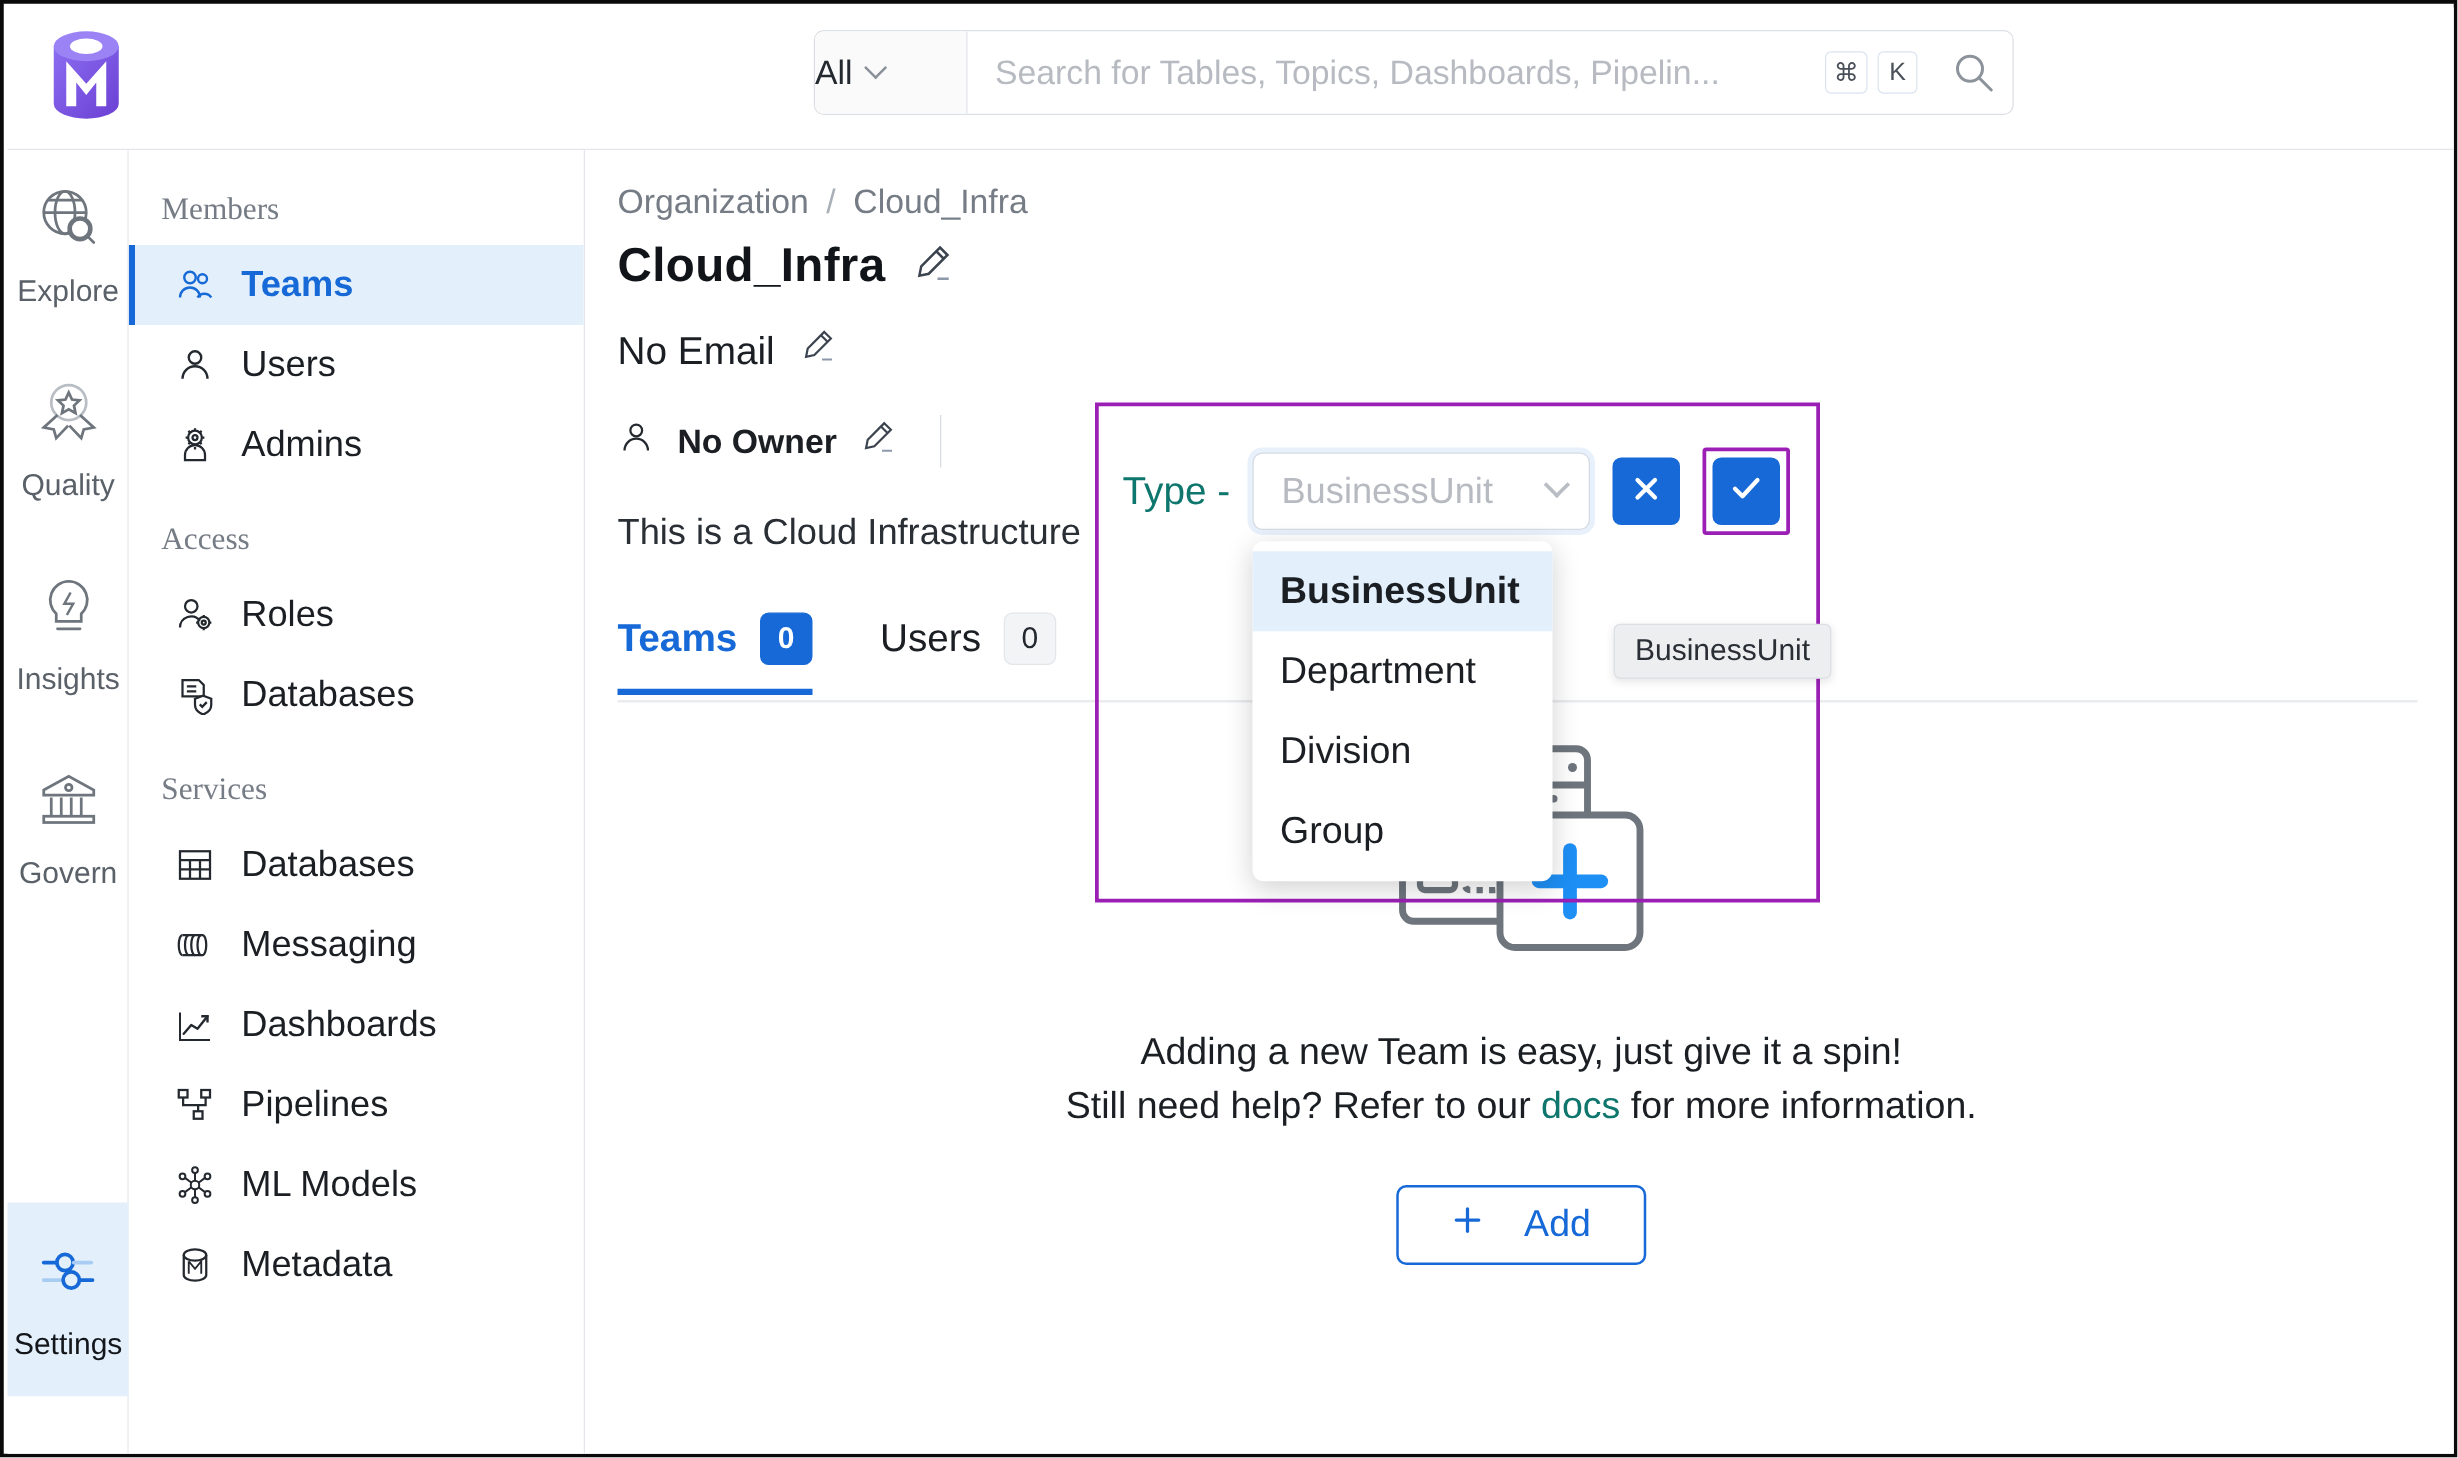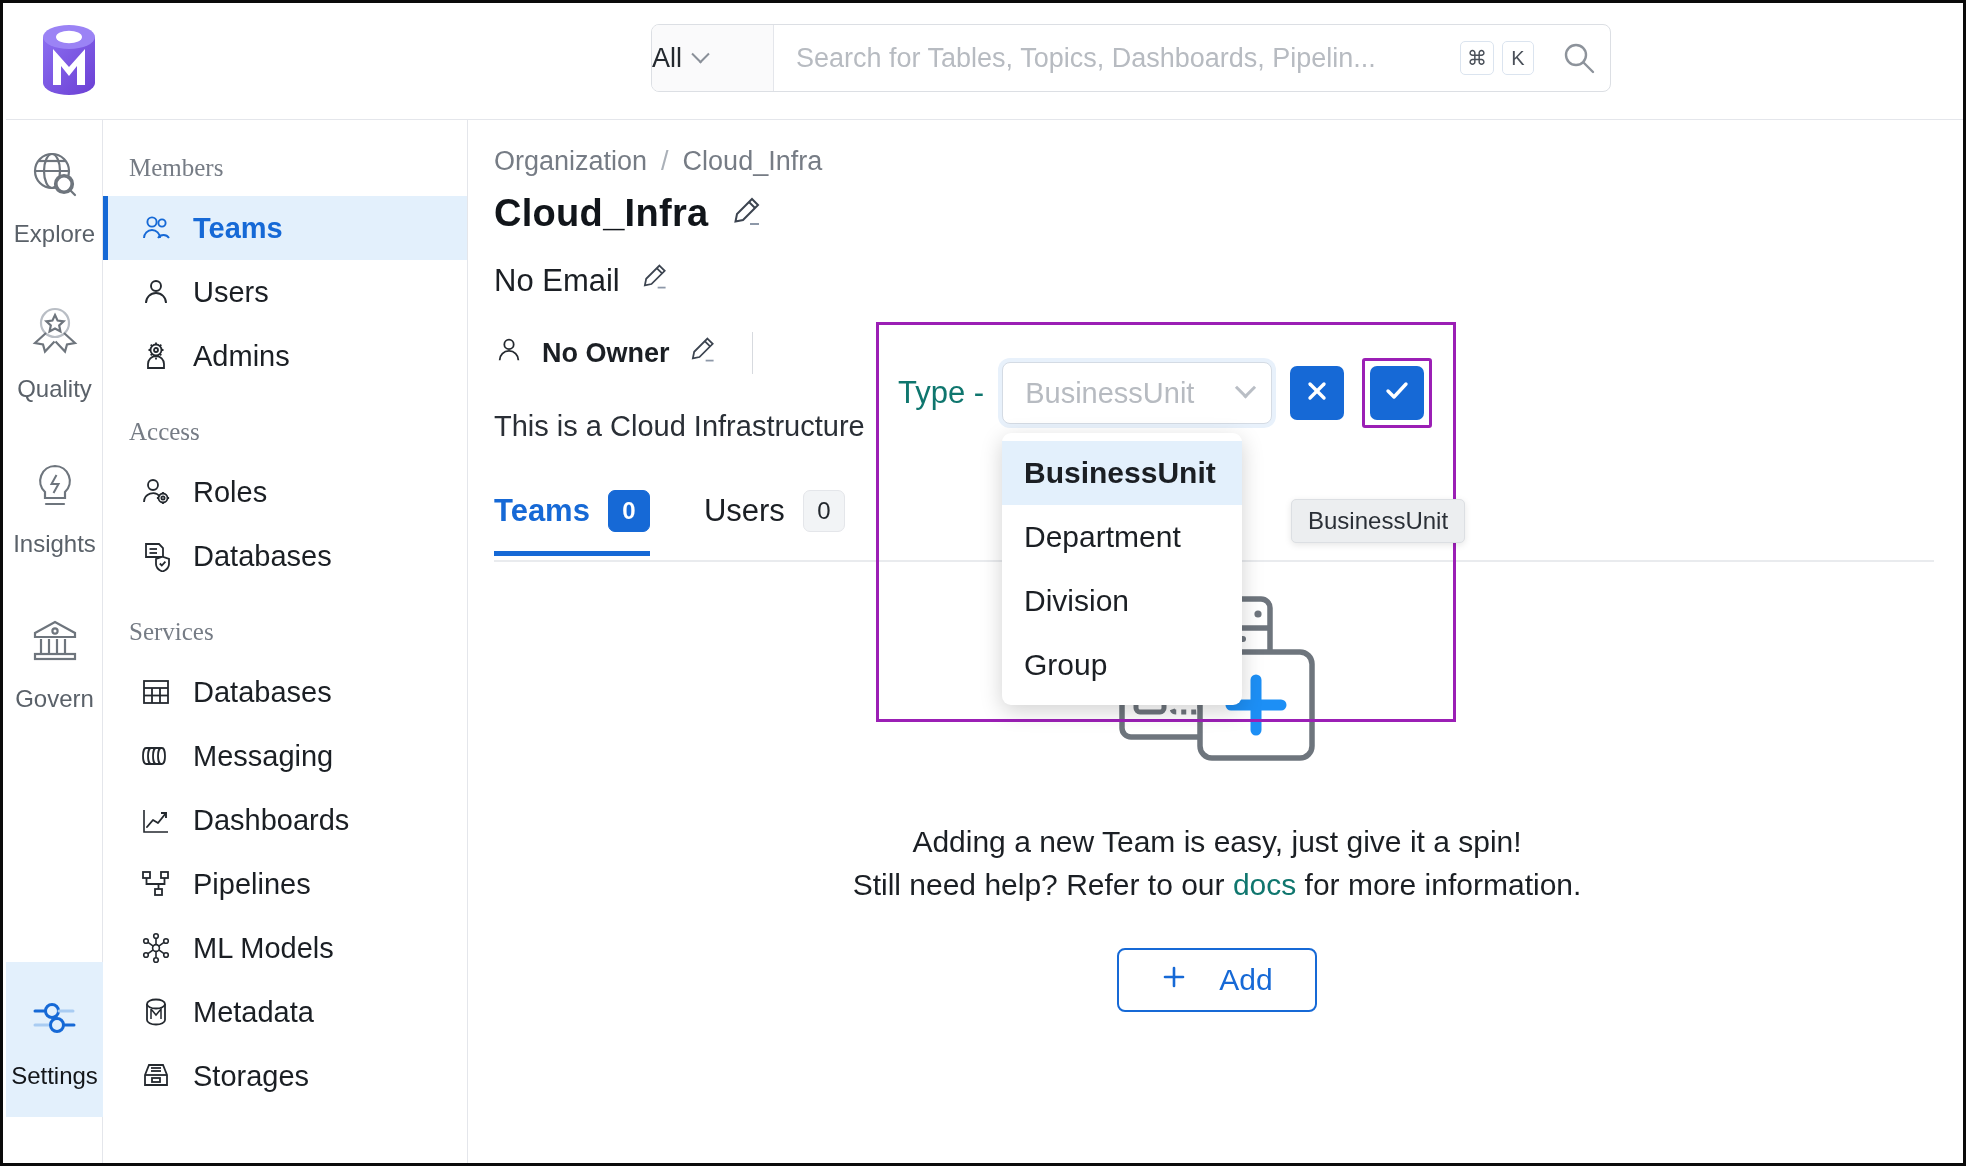--- a/index.html
+++ b/index.html
@@ -543,32 +543,20 @@
       <span class="menu-icon">
         <svg width="32" height="32" viewBox="0 0 32 32" fill="none" stroke="#24292f" stroke-width="1.8">
           <path d="M7 8 v16 a9 4.5 0 0 0 18 0 v-16"></path>
           <ellipse cx="16" cy="8" rx="9" ry="4.5"></ellipse>
           <path d="M11 13 v10 M11 13 l5 6 l5 -6 v10" stroke-width="1.5"></path>
         </svg>
       </span>
       <span>Metadata</span>
     </div>
 
-    <div class="menu-item">
-      <span class="menu-icon">
-        <svg width="32" height="32" viewBox="0 0 32 32" fill="none" stroke="#24292f" stroke-width="1.8">
-          <path d="M5 15 L9 5 h14 l4 10 v10 h-22 z"></path>
-          <line x1="5" y1="15" x2="27" y2="15"></line>
-          <rect x="12" y="18" width="8" height="4"></rect>
-          <line x1="11" y1="8" x2="21" y2="8"></line>
-            <line x1="11" y1="11" x2="21" y2="11"></line>
-        </svg>
-      </span>
-      <span>Storages</span>
-    </div>
   </div>
 
   <div class="main">
 
     <div class="breadcrumb">
       <span class="crumb">Organization</span>
       <span class="sep">/</span>
       <span class="crumb">Cloud_Infra</span>
     </div>
 

